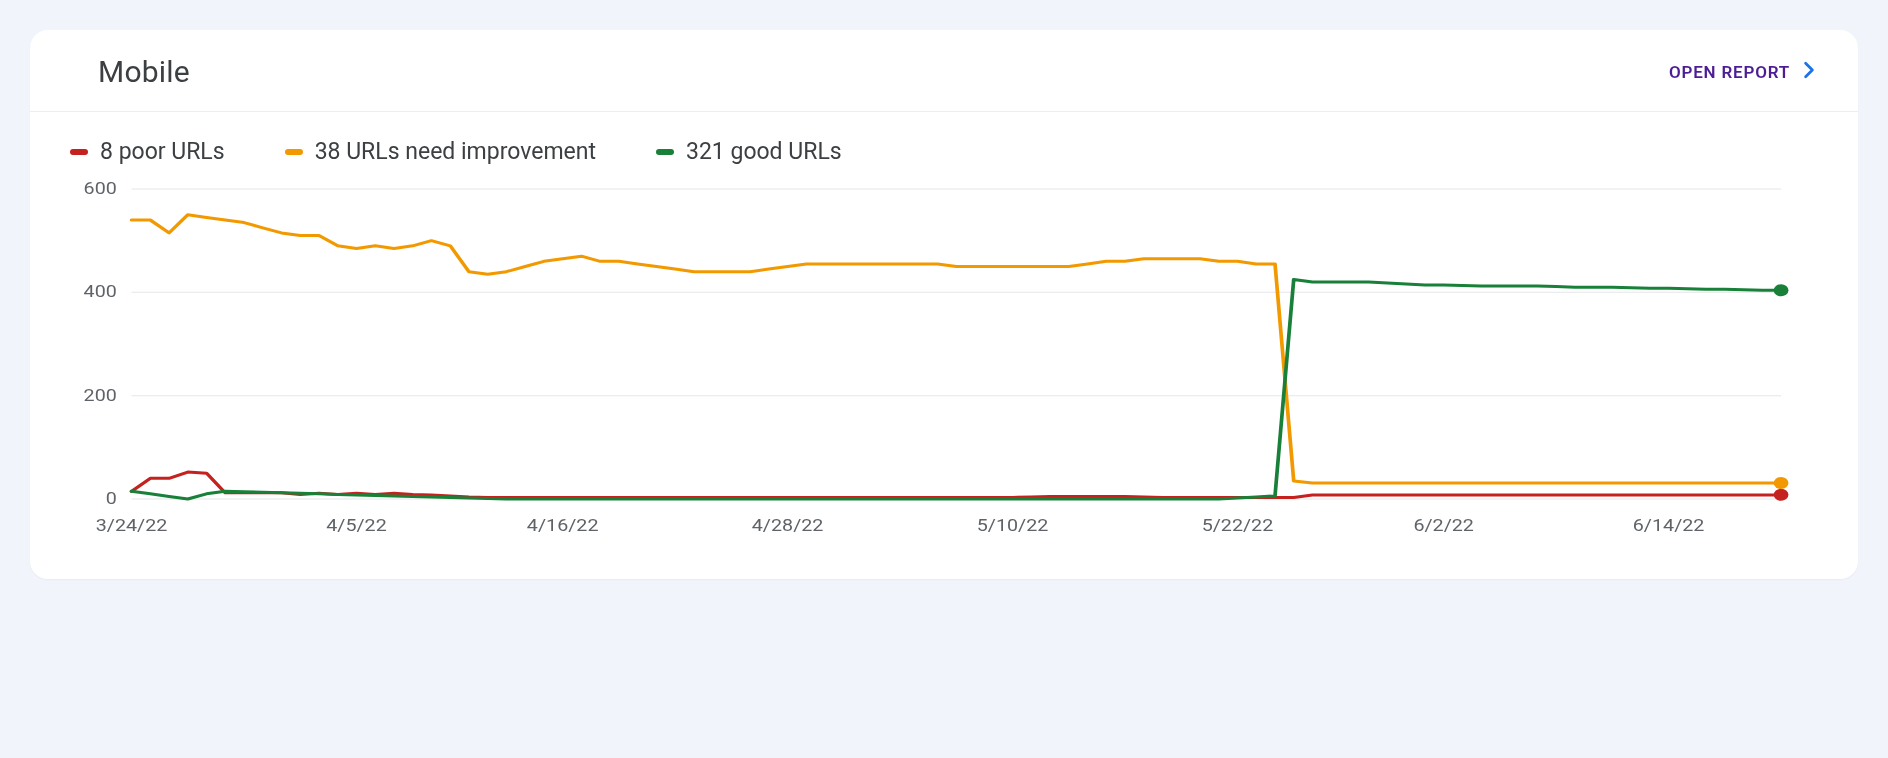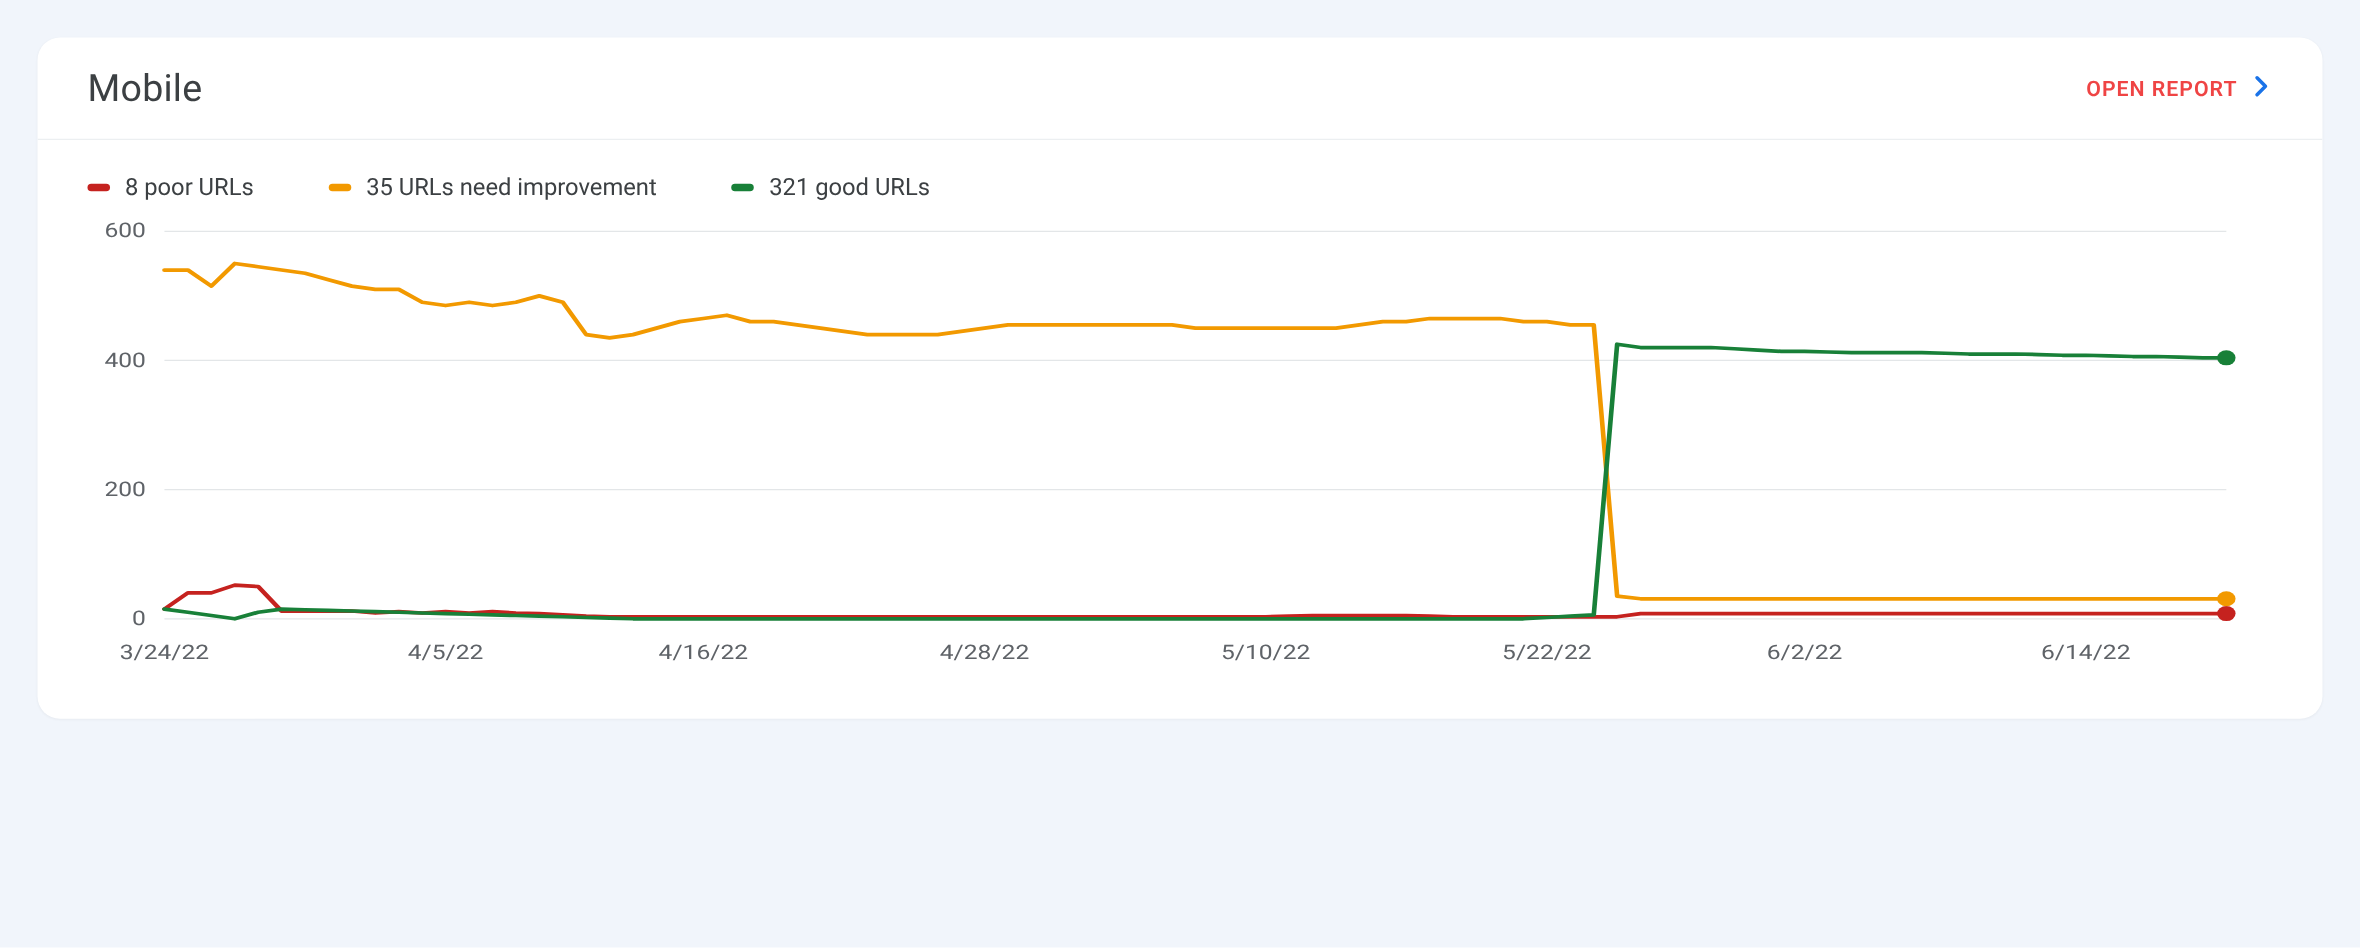--- a/index.html
+++ b/index.html
@@ -9,34 +9,34 @@
     border-radius:18px;
     box-shadow:0 1px 2px rgba(0,0,0,0.04);
     overflow:hidden;
   }
   .card-header{
     display:flex;align-items:center;justify-content:space-between;
     padding:24px 40px 22px 40px;
     border-bottom:1px solid #eceff1;
   }
   #panel-title{
-    font-size:30px;font-weight:400;color:#3c4043;letter-spacing:0.2px;
+    font-size:30px;font-weight:400;color:#3c4043;letter-spacing:0.2px;margin-left:28px;
   }
   .open-report{
     display:flex;align-items:center;gap:10px;
-    font-size:17px;font-weight:600;color:#ef4444;letter-spacing:0.8px;
+    font-size:17px;font-weight:600;color:#4c1d95;letter-spacing:0.8px;
     cursor:pointer;user-select:none;
   }
   .open-report svg{width:18px;height:18px;}
   .open-report svg path{stroke:#1a73e8;stroke-width:2.5;fill:none;stroke-linecap:round;stroke-linejoin:round;}
   .legend{
     display:flex;gap:60px;align-items:center;
     padding:26px 40px 4px 40px;
   }
-  .legend-item{display:flex;align-items:center;gap:12px;color:#3c4043;font-size:19px;}
+  .legend-item{display:flex;align-items:center;gap:12px;color:#3c4043;font-size:23px;}
   .swatch{display:inline-block;width:18px;height:6px;border-radius:3px;}
   .chart-area{
     padding:0 40px 30px 40px;
   }
   svg.chart{width:100%;height:380px;display:block;}
   .grid-line{stroke:#e3e6e8;stroke-width:1;}
   .axis-label{fill:#5f6368;font-size:16px;}
   .series{fill:none;stroke-width:3;stroke-linejoin:round;stroke-linecap:round;}
   .end-dot{stroke:none;}
 </style>
@@ -58,21 +58,21 @@
       </div>
     </div>
 
     <div class="legend">
       <div class="legend-item">
         <span class="swatch" id="sw-poor" style="background: rgb(197, 34, 31);"></span>
         <span>8 poor URLs</span>
       </div>
       <div class="legend-item">
         <span class="swatch" id="sw-need" style="background: rgb(242, 153, 0);"></span>
-        <span>35 URLs need improvement</span>
+        <span>38 URLs need improvement</span>
       </div>
       <div class="legend-item">
         <span class="swatch" id="sw-good" style="background: rgb(24, 128, 56);"></span>
         <span>321 good URLs</span>
       </div>
     </div>
 
     <div class="chart-area">
       <svg class="chart" id="chart-svg" viewBox="0 0 1420 380" preserveAspectRatio="none">
           <line x1="50" y1="330" x2="1390" y2="330" class="grid-line"></line>

